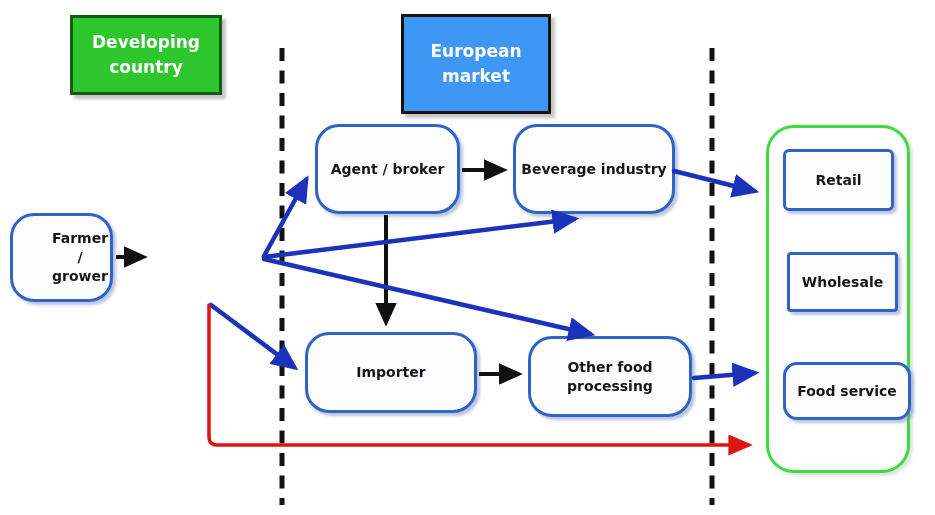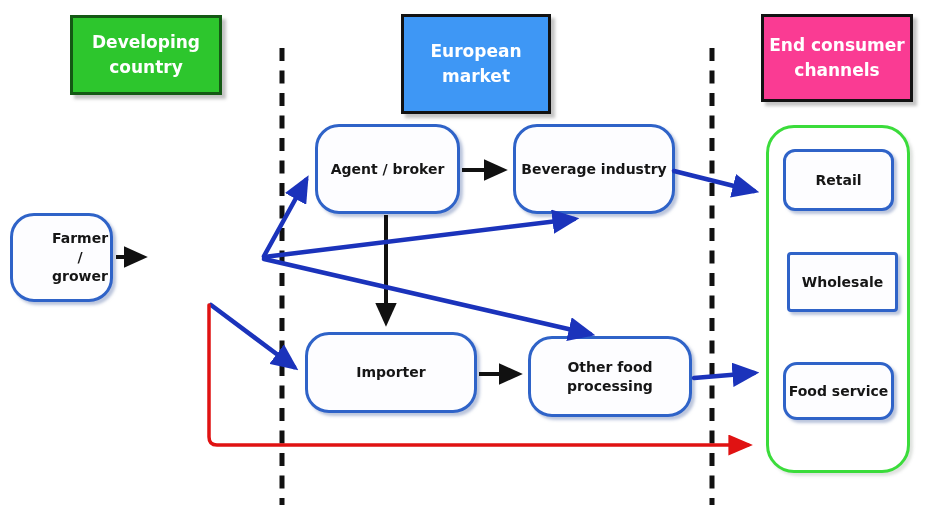--- a/index.html
+++ b/index.html
@@ -29,35 +29,33 @@
   .node-juice{left:153px;top:212px;width:110px;height:91px;}
   .node-agent{left:315px;top:124px;width:145px;height:90px;}
   .node-beverage{left:513px;top:124px;width:162px;height:90px;}
   .node-importer{left:305px;top:332px;width:172px;height:81px;}
   .node-otherfood{left:528px;top:336px;width:164px;height:81px;text-align:center;}
   .container-zone{
     position:absolute;left:766px;top:125px;width:144px;height:348px;
     border:3px solid #3bdc3b;border-radius:28px;background:#ffffff;
     box-shadow:3px 3px 3px rgba(150,160,150,.3);box-sizing:border-box;
   }
-  .node-retail{left:783px;top:149px;width:111px;height:62px;border-radius:12px;}
+  .node-retail{left:783px;top:149px;width:111px;height:62px;border-radius:6px;}
   .node-wholesale{left:787px;top:252px;width:111px;height:60px;border-radius:4px;}
-  .node-foodservice{left:783px;top:362px;width:111px;height:58px;border-radius:14px;}
+  .node-foodservice{left:783px;top:362px;width:128px;height:58px;border-radius:14px;}
 </style>
 </head>
 <body>
 
 <div class="canvas">
 
   <div class="zone-box zone-dev">Developing
 country</div>
   <div class="zone-box zone-eu">European
 market</div>
-  <div class="zone-box zone-end">End consumer
-channels</div>
 
   <div class="container-zone"></div>
 
   <div class="node node-farmer">Farmer /
 grower</div>
   <div class="node node-agent">Agent / broker</div>
   <div class="node node-importer">Importer</div>
   <div class="node node-beverage">Beverage industry</div>
   <div class="node node-otherfood">Other food
 processing</div>

